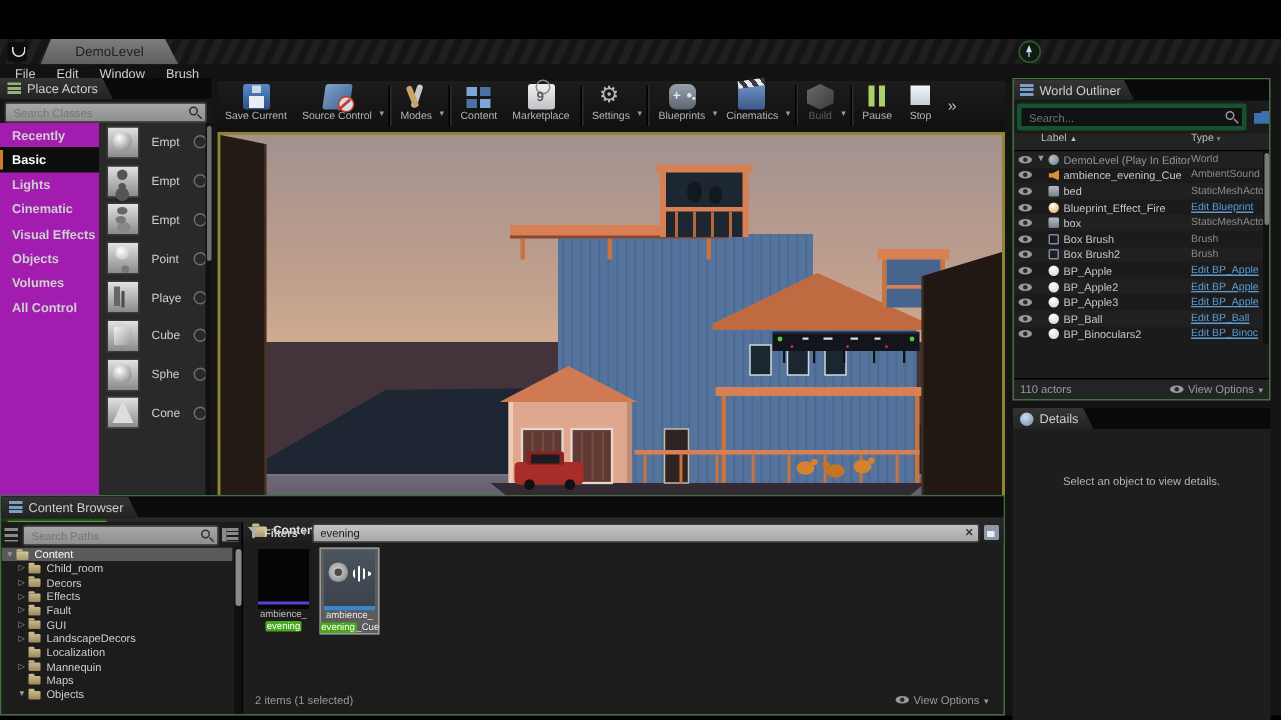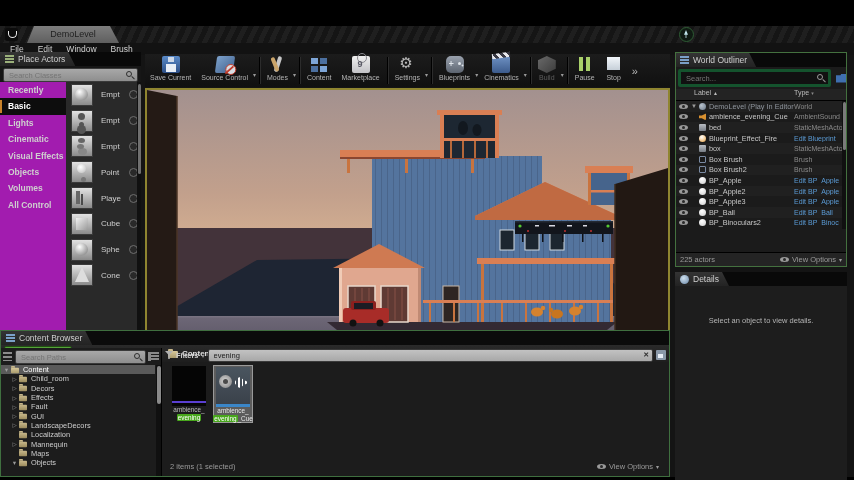--- a/index.html
+++ b/index.html
@@ -591,21 +591,21 @@
           <span style="width:8px;"></span>
           <div class="oic oi-bp"></div>
           <span class="olabel">BP_Binoculars2</span>
           <span class="otype link">Edit BP_Binoc</span>
         </div>
       <div class="vsb" style="right:0;top:0;height:128px;">
           <i style="top:1px;height:48px;background:#7a7a7a;"></i>
         </div>
     </div>
     <div id="o-foot">
-      <span>225 actors</span>
+      <span>110 actors</span>
       <span class="sp"></span>
       <div class="viewopts">
           <div class="eye" style="margin:0;"></div>
           <span>View Options</span>
           <span style="font-size:6px;">▾</span>
         </div>
     </div>
   </div>
 
   <div id="details">

